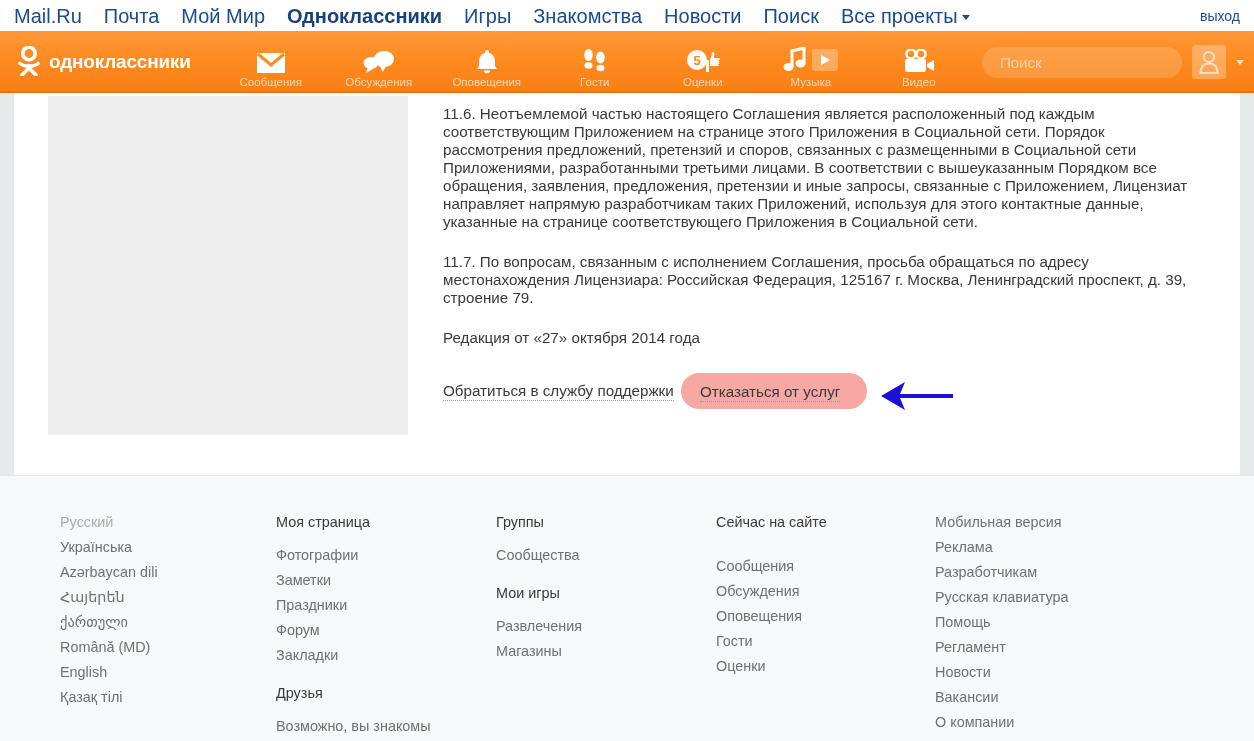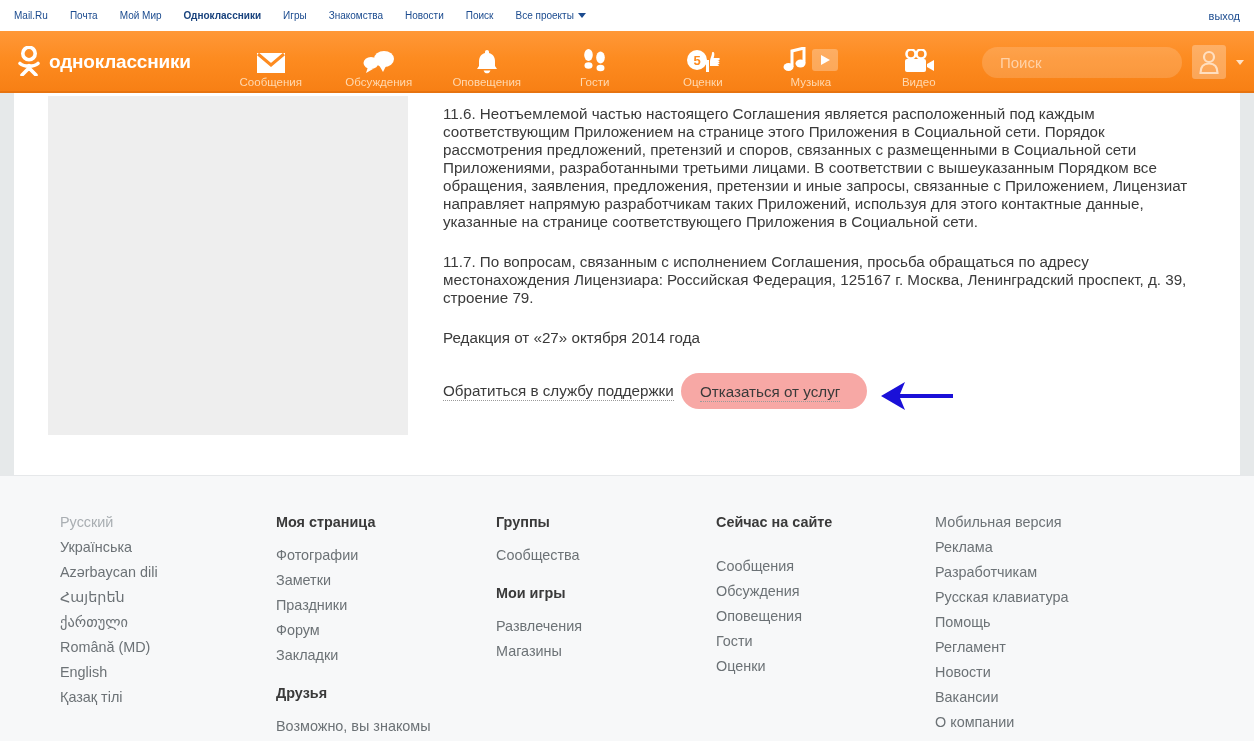--- a/index.html
+++ b/index.html
@@ -17,40 +17,40 @@
   .mailru-bar {
     position: relative;
     height: 31px;
     background: #ffffff;
     display: flex;
     align-items: center;
     padding: 0 14px 0 14px;
   }
   .mailru-links { display: flex; align-items: center; gap: 22px; }
   .mailru-link {
-    font-size: 10px;
+    font-size: 20px;
     color: #1b4b8f;
     text-decoration: none;
     cursor: pointer;
     white-space: nowrap;
     line-height: 1;
   }
   .mailru-link.active { font-weight: bold; color: #18427d; }
   .caret-down {
     display: inline-block;
     width: 0; height: 0;
     margin-left: 4px;
     border-left: 4px solid transparent;
     border-right: 4px solid transparent;
     border-top: 5px solid #1b4b8f;
     vertical-align: middle;
   }
   .mailru-logout {
     margin-left: auto;
-    font-size: 11px;
+    font-size: 14px;
     color: #1b4b8f;
     text-decoration: none;
     cursor: pointer;
   }
 
   
   .ok-header {
     position: relative;
     height: 62px;
     background: linear-gradient(to bottom, #ff9838 0%, #fd8b20 45%, #f77f14 100%);
@@ -257,21 +257,21 @@
   }
   .fcol { flex: 0 0 auto; }
   .fcol.c1 { width: 216px; }
   .fcol.c2 { width: 220px; }
   .fcol.c3 { width: 220px; }
   .fcol.c4 { width: 219px; }
   .fcol.c5 { width: 200px; }
 
   .fhead {
     font-size: 14.4px;
-    font-weight: bold;
+    font-weight: normal;
     color: #3a3a3a;
     margin: 0 0 8px 0;
     line-height: 25px;
   }
   .fhead.spaced { margin-top: 13px; }
   .flink {
     display: block;
     font-size: 14.4px;
     color: #6c7276;
     text-decoration: none;

